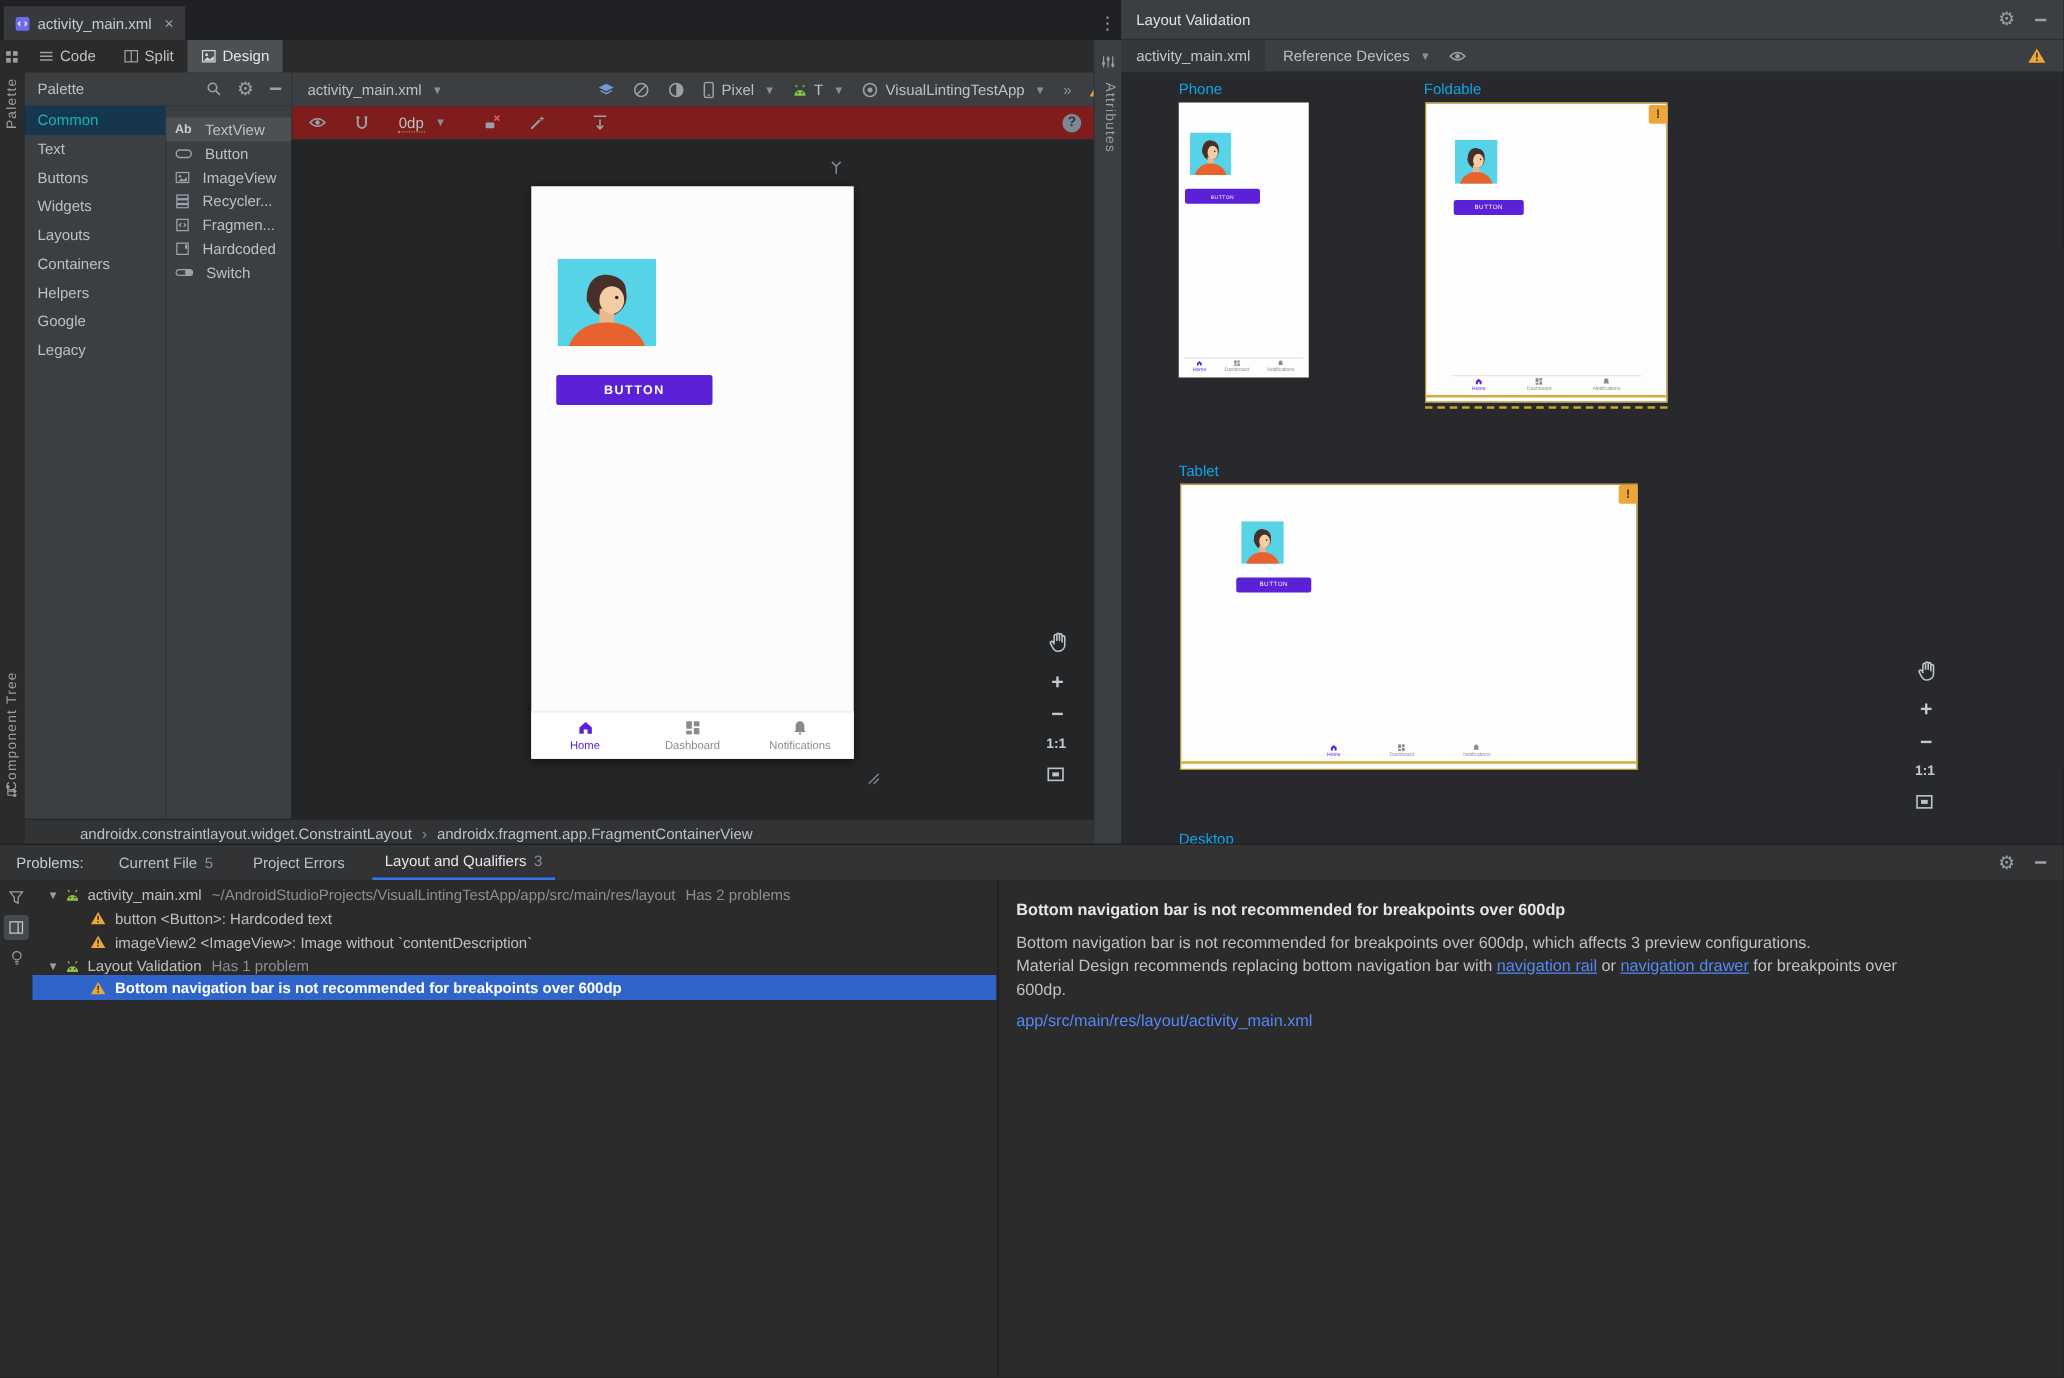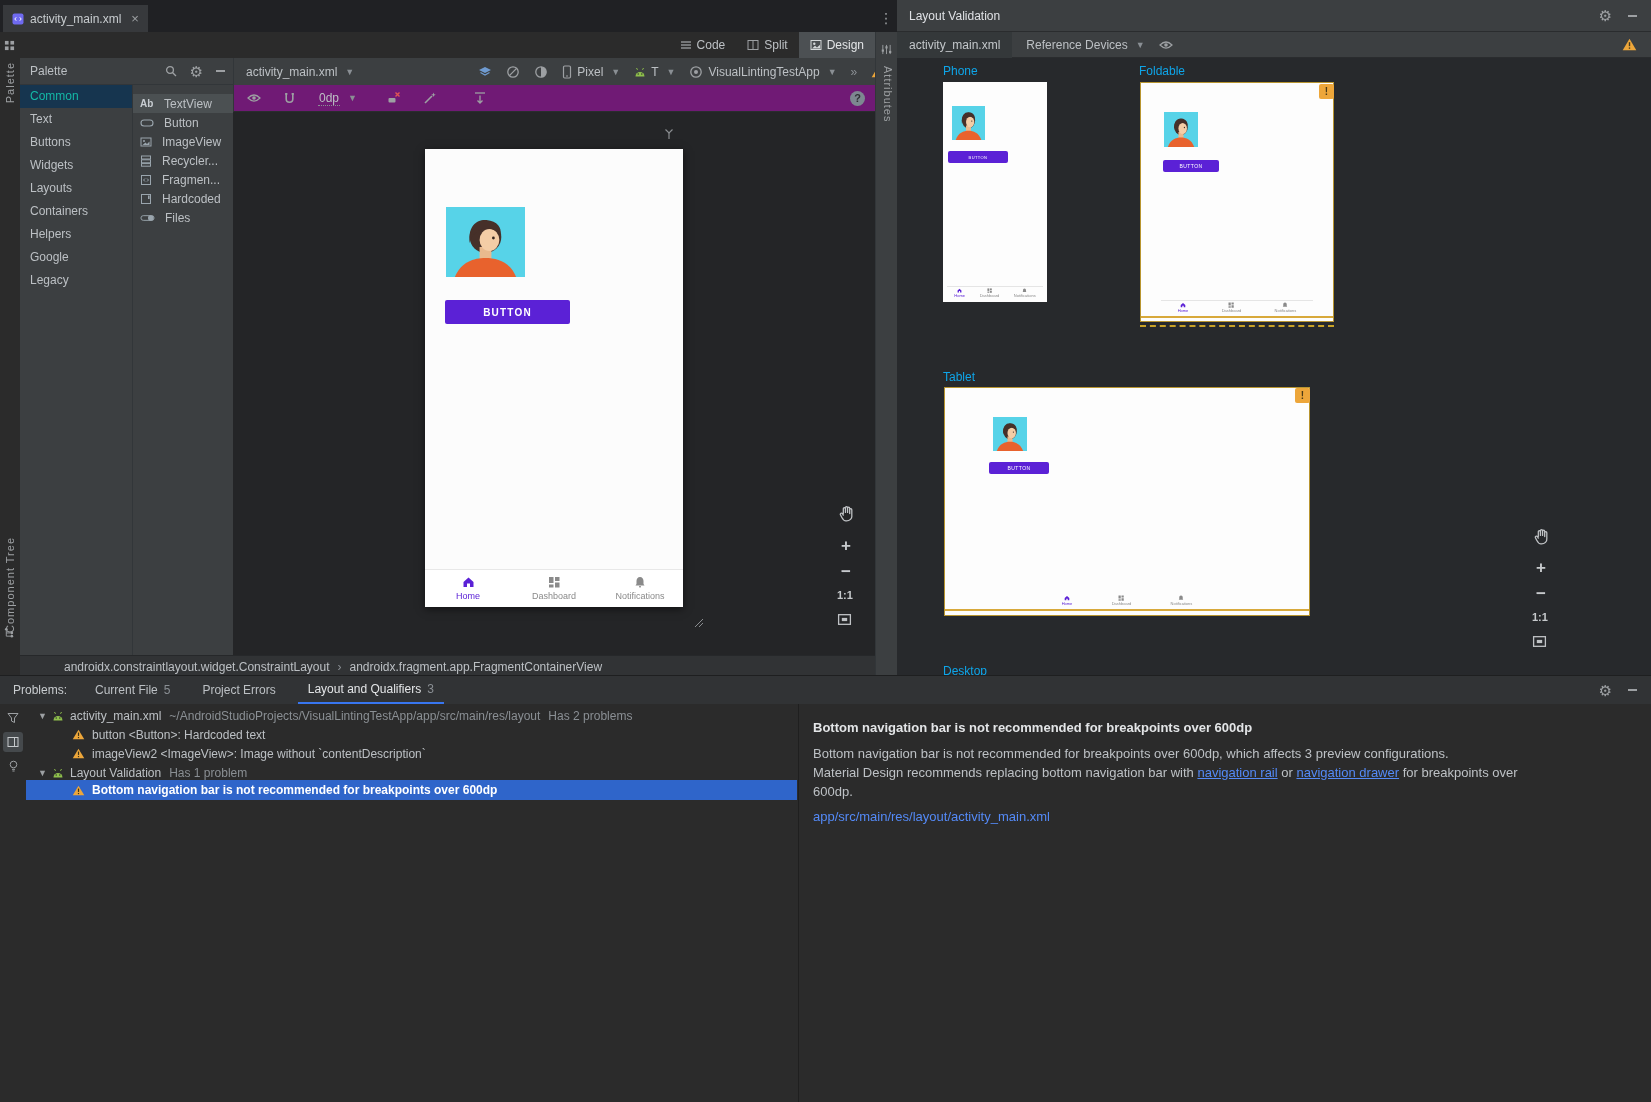--- a/index.html
+++ b/index.html
@@ -16,21 +16,21 @@
 
   
   .tabbar { left:0; top:0; width:897px; height:32px; background:#202124; }
   .etab { position:absolute; left:3px; top:5px; height:27px; background:#37393c; display:flex; align-items:center; gap:6px; padding:0 9px; color:#c8cccf; }
   .etab-close { color:#9da0a3; font-size:13px; margin-left:4px; cursor:pointer; }
   .vhead { left:897px; top:0; width:754px; height:32px; background:#3c3f41; display:flex; align-items:center; border-bottom:1px solid #2a2c2e; }
   .hicons { margin-left:auto; display:flex; align-items:center; gap:16px; padding-right:14px; }
   .gear { color:#9da0a3; font-size:15px; line-height:1; }
   .minbar { width:9px; height:2px; background:#9da0a3; }
 
-  .modebar { left:20px; top:32px; width:855px; height:26px; background:#2b2b2b; display:flex; justify-content:flex-end; align-items:stretch; }
+  .modebar { left:20px; top:32px; width:855px; height:26px; background:#2b2b2b; display:flex; align-items:stretch; }
   .seg { display:flex; align-items:center; gap:5px; padding:0 11px; color:#bcc0c4; }
   .seg.sel { background:#4c5053; color:#e3e5e7; }
 
   
   .lstripe { left:0; top:32px; width:20px; height:643px; background:#2b2b2b; }
   
   .rstripe { left:875px; top:32px; width:22px; height:643px; background:#3c3f41; border-left:1px solid #323639; }
 
   
   .palette { left:20px; top:58px; width:213px; height:597px; background:#3c3f41; }
@@ -40,21 +40,21 @@
   .cat-col { position:absolute; left:0; top:0; width:112px; bottom:0; }
   .comp-col { position:absolute; left:112px; top:0; right:0; bottom:0; border-left:1px solid #323639; }
   .cat { height:23px; line-height:23px; padding-left:10px; cursor:default; }
   .cat.sel { background:#16354f; color:#14b8a6; }
   .comp { height:19px; display:flex; align-items:center; gap:10px; padding-left:7px; }
   .comp.hov { background:#4b5052; }
   .ab-badge { font-size:10px; font-weight:bold; color:#c8cdd2; width:14px; }
 
   
   .dtb1 { left:233px; top:58px; width:642px; height:27px; background:#3c3f41; border-left:1px solid #323639; display:flex; align-items:center; gap:14px; padding:0 10px 0 12px; }
-  .dtb2 { left:233px; top:85px; width:642px; height:27px; background:#701a75; border-left:1px solid #323639; border-bottom:1px solid #2a2c2e; display:flex; align-items:center; gap:22px; padding:0 10px 0 13px;text-align:center; }
+  .dtb2 { left:233px; top:85px; width:642px; height:27px; background:#7f1d1d; border-left:1px solid #323639; border-bottom:1px solid #2a2c2e; display:flex; align-items:center; gap:22px; padding:0 10px 0 13px;text-align:center; }
   .tbitem { display:flex; align-items:center; gap:5px; color:#bcc0c4; }
   .mright { margin-left:auto; }
   .help-circ { width:15px; height:15px; border-radius:50%; background:#7d8891; color:#2e3133; font-size:11px; font-weight:bold; display:flex; align-items:center; justify-content:center; }
   .odp { border-bottom:1px dotted #8a8f94; padding:0 1px; }
 
   
   .canvas { left:233px; top:112px; width:642px; height:543px; background:#242527; }
   .preview { position:absolute; left:192px; top:37px; width:258px; height:458px; background:#fcfcfc; box-shadow:0 2px 8px rgba(0,0,0,0.55); }
   .appbtn { position:absolute; background:#5b21d6; border-radius:2px; color:#fff; display:flex; align-items:center; justify-content:center; }
   .bnav { position:absolute; left:0; right:0; bottom:0; height:38px; border-top:1px solid #e8e8e8; display:flex; background:#fff; }
@@ -262,21 +262,21 @@
             </span>
           <span>Hardcoded</span>
         </div>
         <div class="comp">
           <span>
               <svg width="15" height="10" viewBox="0 0 16 10">
                 <rect x="1" y="2.5" width="14" height="5" rx="2.5" fill="none" stroke="#9aa5ad"></rect>
                 <circle cx="11.5" cy="5" r="3" fill="#9aa5ad"></circle>
               </svg>
             </span>
-          <span>Files</span>
+          <span>Switch</span>
         </div>
       </div>
     </div>
   </div>
 
   <div class="abs dtb1">
     <span class="tbitem">
       <span>activity_main.xml</span>
         <span class="chev">▼</span>
     </span>

